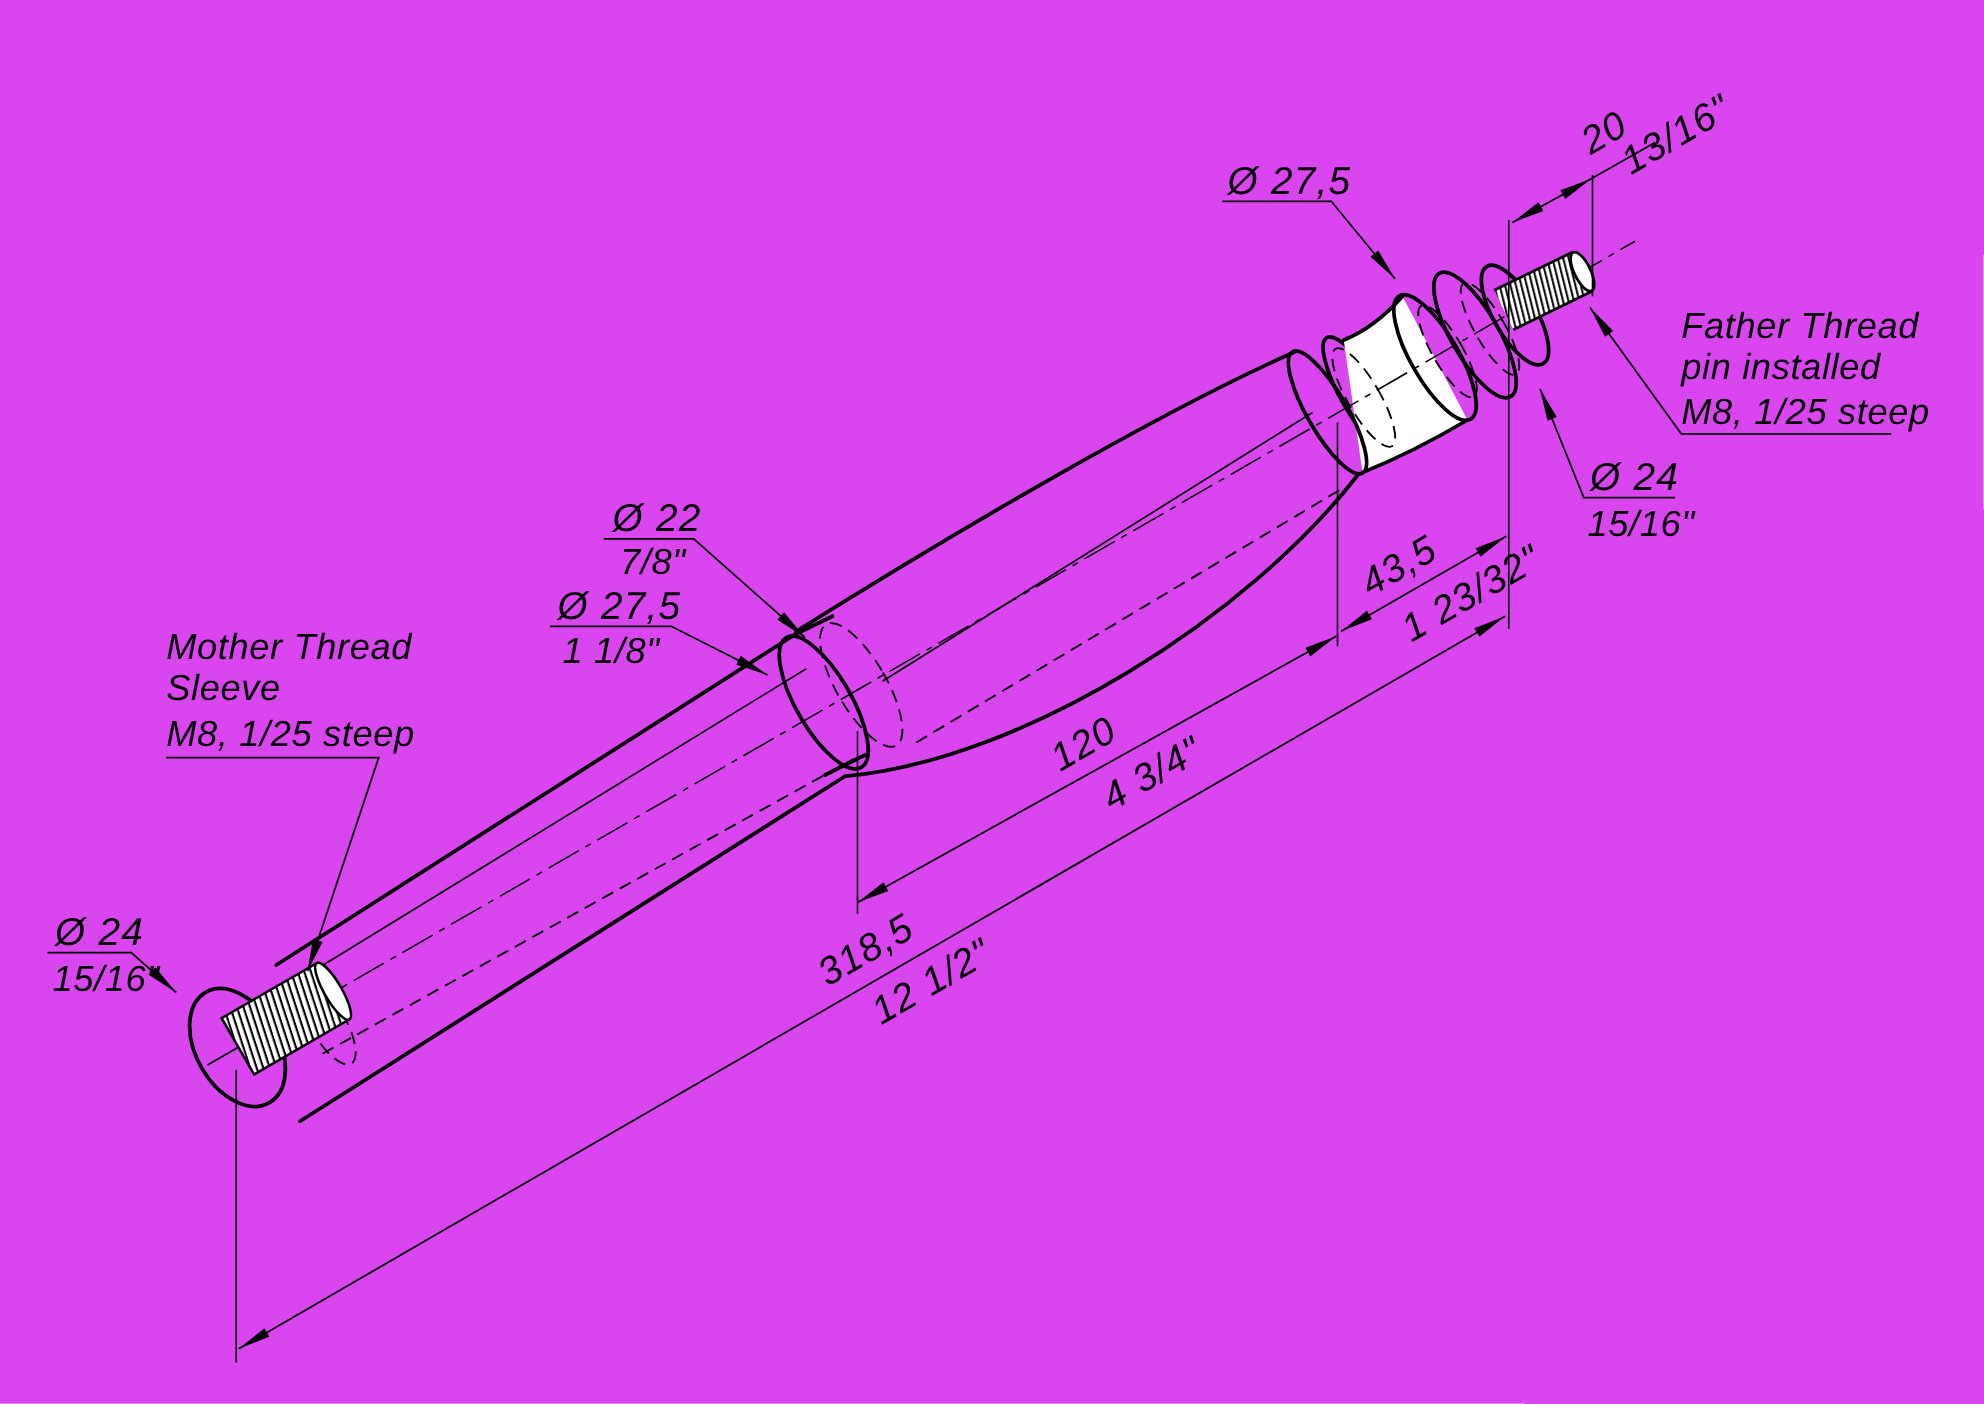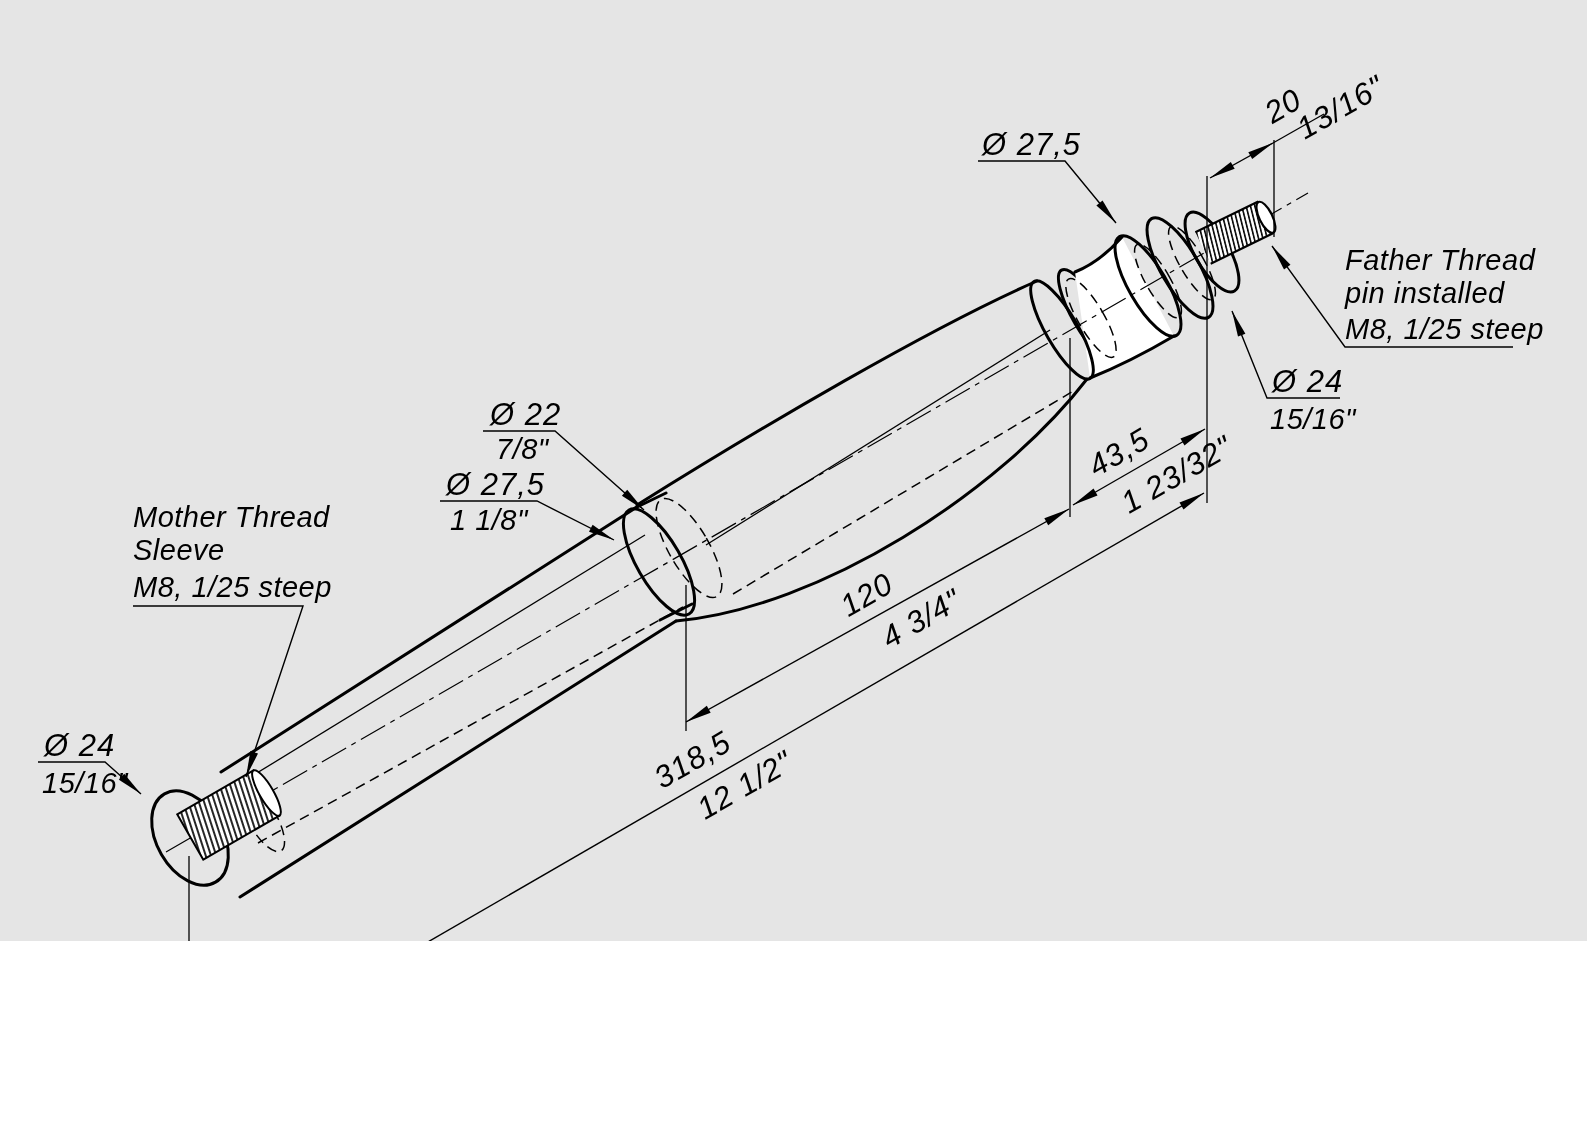--- a/index.html
+++ b/index.html
@@ -1,16 +1,16 @@
 <!DOCTYPE html>
 <html><head>
 <meta charset="utf-8">
 <style>
   html,body{margin:0;padding:0;background:#ffffff;}
-  .page{position:relative;width:1587px;height:941px;background:#e5e5e5;overflow:hidden;}
+  .page{position:relative;width:1587px;height:1123px;background:#d946ef;overflow:hidden;}
   svg{display:block;}
   .s3{stroke:#000;stroke-width:3;fill:none;stroke-linecap:round;}
   .thin{stroke:#000;stroke-width:1.3;fill:none;}
   .dash{stroke:#000;stroke-width:1.5;fill:none;stroke-dasharray:10 6;}
   .cl{stroke:#000;stroke-width:1.2;fill:none;stroke-dasharray:28 6 5 6;}
   .dim{stroke:#000;stroke-width:1.4;fill:none;}
   .wf{fill:#ffffff;}
   text{fill:#000;font-family:"Liberation Sans","DejaVu Sans",sans-serif;font-style:italic;}
   .t31{font-size:31px;letter-spacing:1px;}
   .t29{font-size:29px;letter-spacing:0.5px;}

